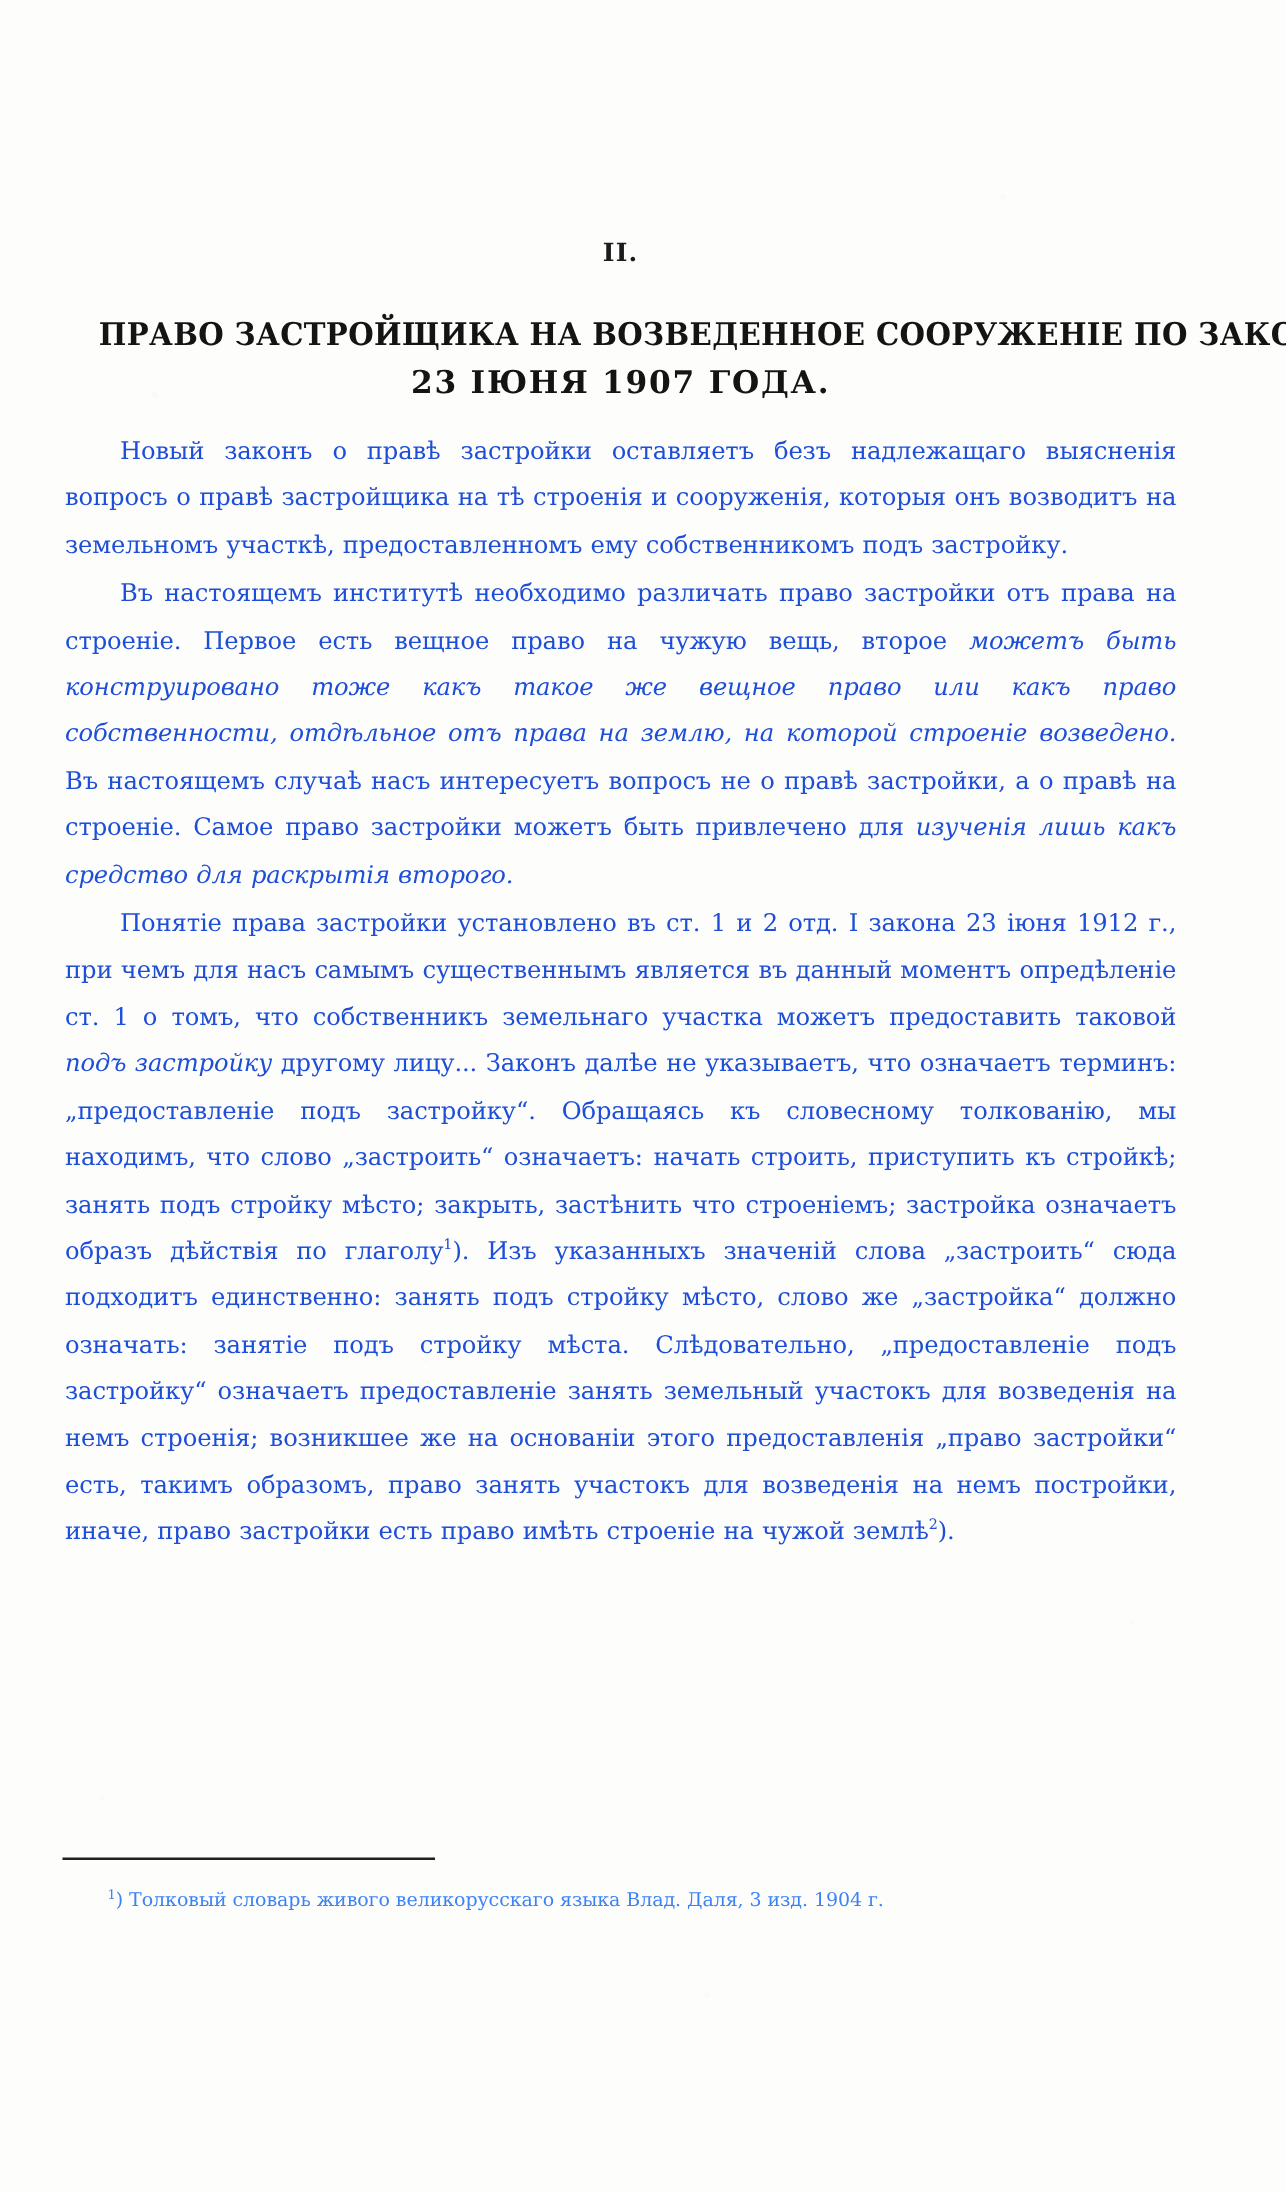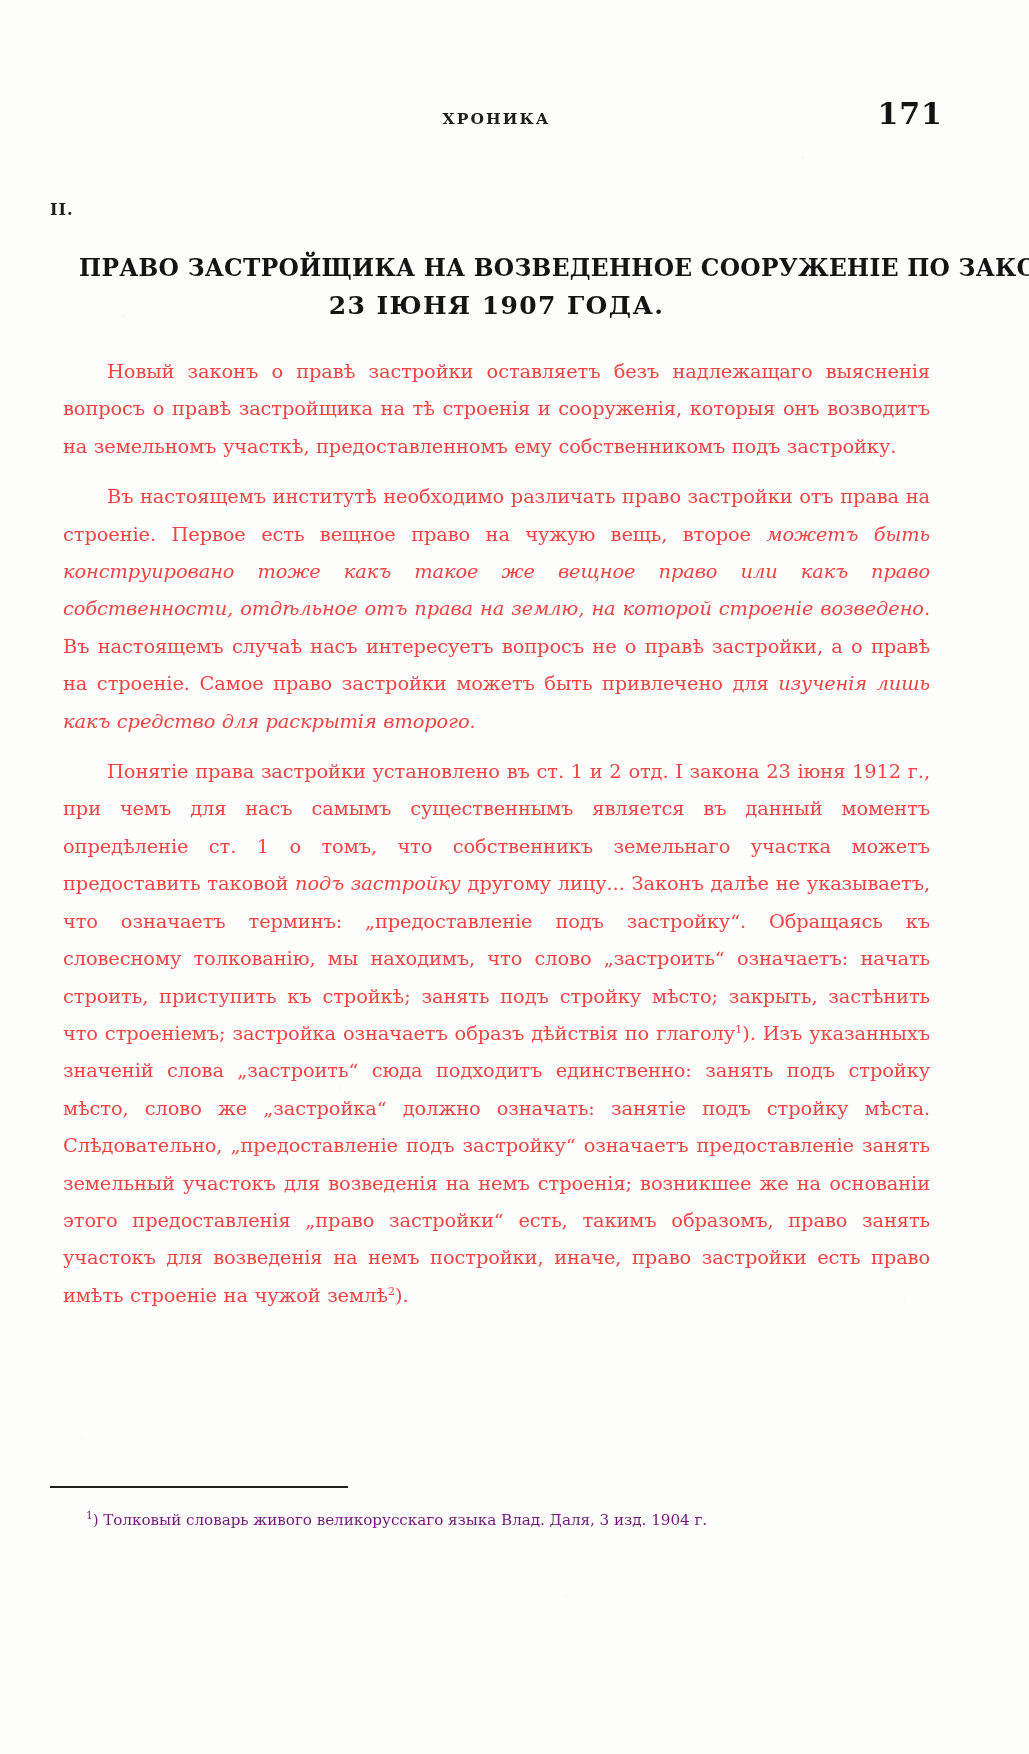--- a/index.html
+++ b/index.html
@@ -66,24 +66,25 @@
     font-weight: 700;
     font-size: 30px;
     letter-spacing: 1px;
     color: #141414;
     width: 96px;
     text-align: right;
   }
 
   
   #section-num {
-    top: 200px;
+    top: 190px;
+    text-align: center;
     font-family: "DejaVu Serif", "Liberation Serif", serif;
     font-weight: 700;
-    font-size: 16px;
+    font-size: 20px;
     letter-spacing: 1px;
     color: #1b1b1b;
   }
 
   
   #article-title {
     top: 253px;
     text-align: center;
   }
   #article-title .ttl-line {
@@ -104,28 +105,28 @@
     letter-spacing: 1.4px;
     margin-top: 9px;
   }
 
   
   #body-text {
     top: 340px;
     width: 893px;
   }
   #body-text p {
-    margin: 13px;
+    margin: 2px;
     text-indent: 44px;
     text-align: justify;
     font-family: "DejaVu Serif", "Liberation Serif", serif;
     font-size: 19.4px;
     line-height: 37.4px;
     letter-spacing: -0.1px;
-    color: #ef4444;
+    color: #1d4ed8;
     word-spacing: .5px;
   }
   #body-text p i,
   #body-text p em {
     font-style: italic;
   }
   #body-text sup {
     font-size: 11.5px;
     vertical-align: super;
     line-height: 0;
@@ -144,38 +145,34 @@
     top: 1506px;
     width: 893px;
   }
   #footnotes p {
     margin: 0 0 4px 0;
     text-indent: 36px;
     text-align: justify;
     font-family: "DejaVu Serif", "Liberation Serif", serif;
     font-size: 15.2px;
     line-height: 29px;
-    color: #701a75;
+    color: #3b82f6;
     letter-spacing: -0.05px;
   }
   #footnotes sup {
     font-size: 10.5px;
     vertical-align: super;
     line-height: 0;
   }
 </style>
 </head>
 <body>
 
 <div id="page">
 
-  <div class="text-col" id="runhead">
-    <div class="rh-title">ХРОНИКА</div>
-    <div class="rh-folio">171</div>
-  </div>
 
   <div class="text-col" id="section-num">II.</div>
 
   <div class="text-col" id="article-title">
     <span class="ttl-line ttl-line-1">ПРАВО ЗАСТРОЙЩИКА НА ВОЗВЕДЕННОЕ СООРУЖЕНІЕ ПО ЗАКОНУ</span>
     <span class="ttl-line ttl-line-2">23 ІЮНЯ 1907 ГОДА.</span>
   </div>
 
   <div class="text-col" id="body-text">
       <p id="para-1"><span>Новый законъ о правѣ застройки оставляетъ безъ надлежащаго выясненія вопросъ о правѣ застройщика на тѣ строенія и сооруженія, которыя онъ возводитъ на земельномъ участкѣ, предоставленномъ ему собственникомъ подъ застройку.</span></p>

